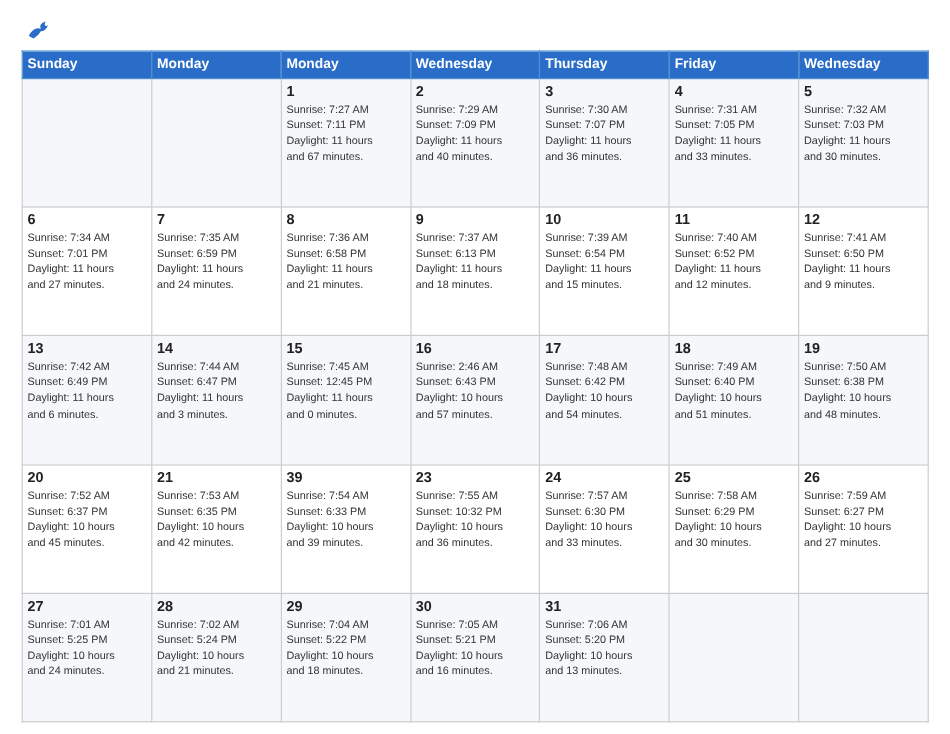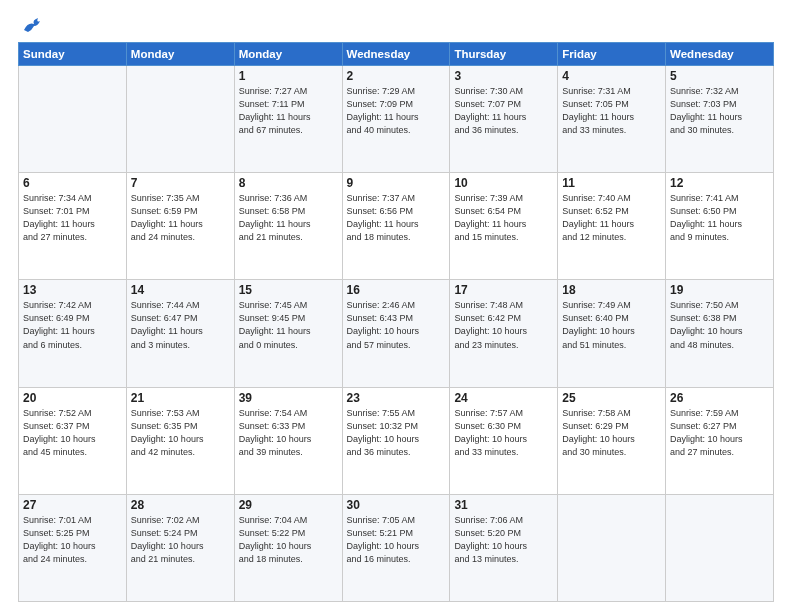--- a/index.html
+++ b/index.html
@@ -198,21 +198,21 @@
           <td>
             <span class="day-num">8</span>
             <div class="cell-text">Sunrise: 7:36 AM</div>
             <div class="cell-text">Sunset: 6:58 PM</div>
             <div class="cell-text">Daylight: 11 hours</div>
             <div class="cell-text">and 21 minutes.</div>
           </td>
           <td>
             <span class="day-num">9</span>
             <div class="cell-text">Sunrise: 7:37 AM</div>
-            <div class="cell-text">Sunset: 6:56 PM</div>
+            <div class="cell-text">Sunset: 6:13 PM</div>
             <div class="cell-text">Daylight: 11 hours</div>
             <div class="cell-text">and 18 minutes.</div>
           </td>
           <td>
             <span class="day-num">10</span>
             <div class="cell-text">Sunrise: 7:39 AM</div>
             <div class="cell-text">Sunset: 6:54 PM</div>
             <div class="cell-text">Daylight: 11 hours</div>
             <div class="cell-text">and 15 minutes.</div>
           </td>
@@ -242,37 +242,37 @@
           <td>
             <span class="day-num">14</span>
             <div class="cell-text">Sunrise: 7:44 AM</div>
             <div class="cell-text">Sunset: 6:47 PM</div>
             <div class="cell-text">Daylight: 11 hours</div>
             <div class="cell-text">and 3 minutes.</div>
           </td>
           <td>
             <span class="day-num">15</span>
             <div class="cell-text">Sunrise: 7:45 AM</div>
-            <div class="cell-text">Sunset: 9:45 PM</div>
+            <div class="cell-text">Sunset: 12:45 PM</div>
             <div class="cell-text">Daylight: 11 hours</div>
             <div class="cell-text">and 0 minutes.</div>
           </td>
           <td>
             <span class="day-num">16</span>
             <div class="cell-text">Sunrise: 2:46 AM</div>
             <div class="cell-text">Sunset: 6:43 PM</div>
             <div class="cell-text">Daylight: 10 hours</div>
             <div class="cell-text">and 57 minutes.</div>
           </td>
           <td>
             <span class="day-num">17</span>
             <div class="cell-text">Sunrise: 7:48 AM</div>
             <div class="cell-text">Sunset: 6:42 PM</div>
             <div class="cell-text">Daylight: 10 hours</div>
-            <div class="cell-text">and 23 minutes.</div>
+            <div class="cell-text">and 54 minutes.</div>
           </td>
           <td>
             <span class="day-num">18</span>
             <div class="cell-text">Sunrise: 7:49 AM</div>
             <div class="cell-text">Sunset: 6:40 PM</div>
             <div class="cell-text">Daylight: 10 hours</div>
             <div class="cell-text">and 51 minutes.</div>
           </td>
           <td>
             <span class="day-num">19</span>

